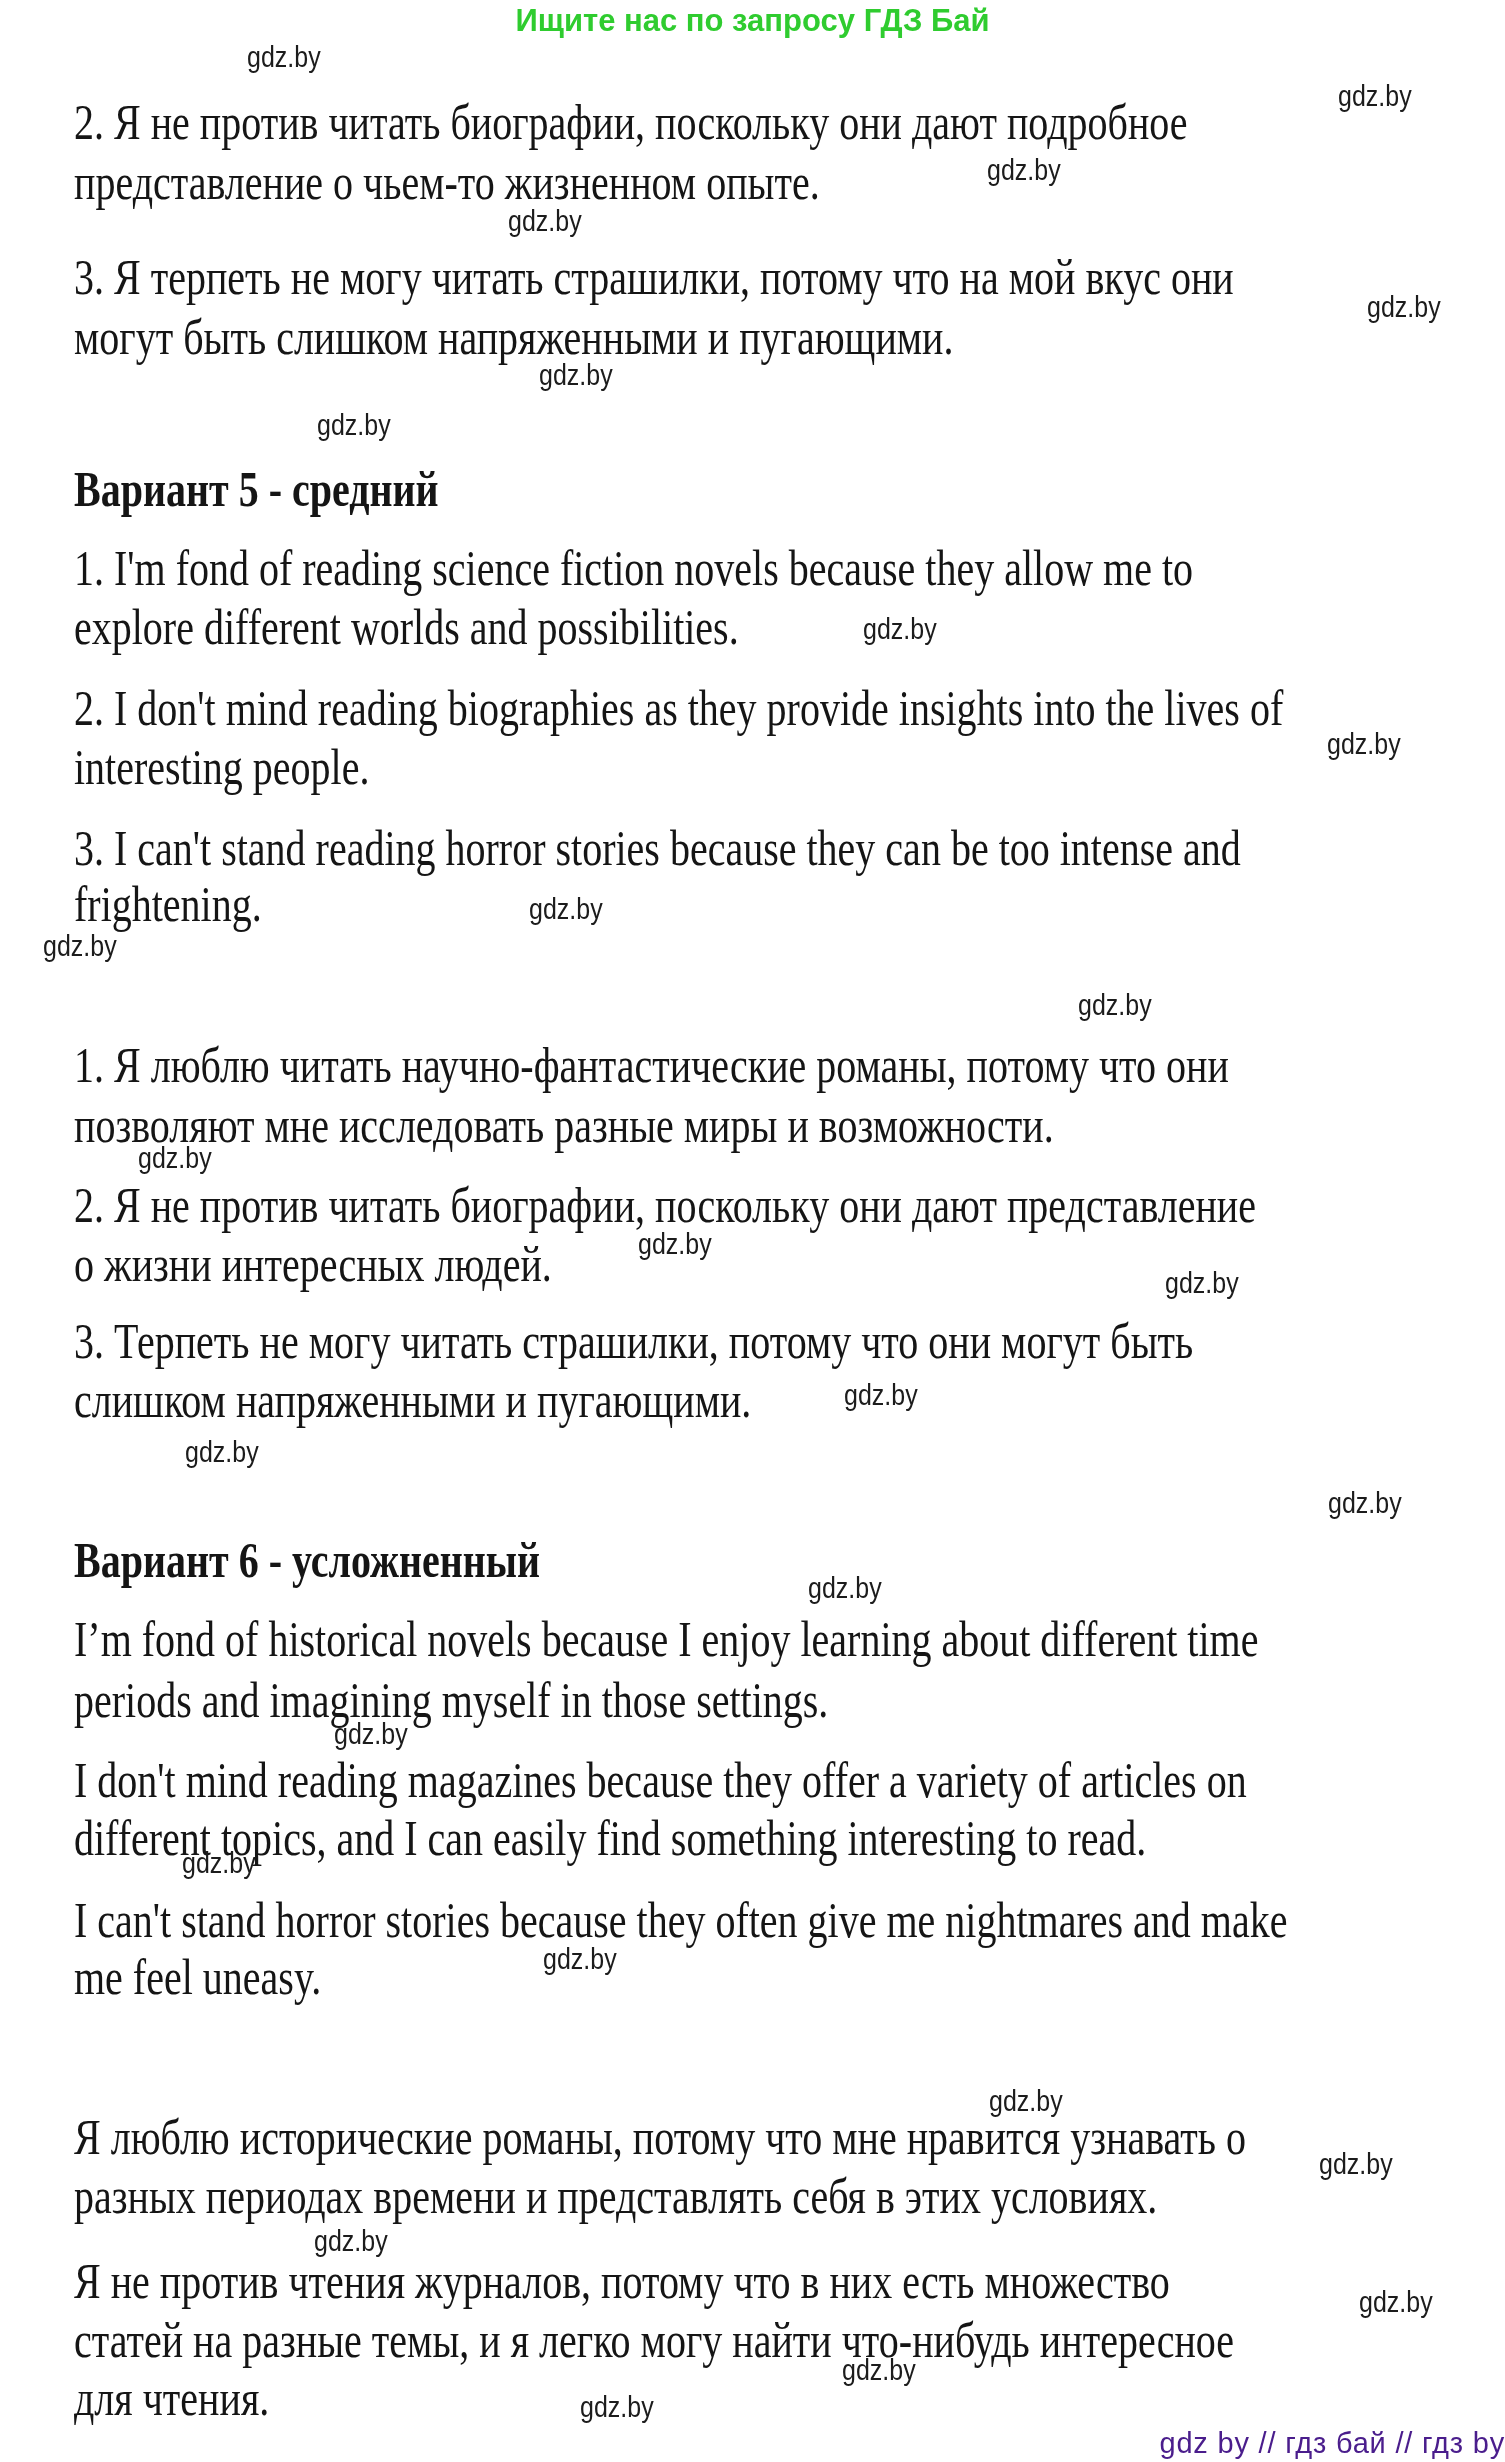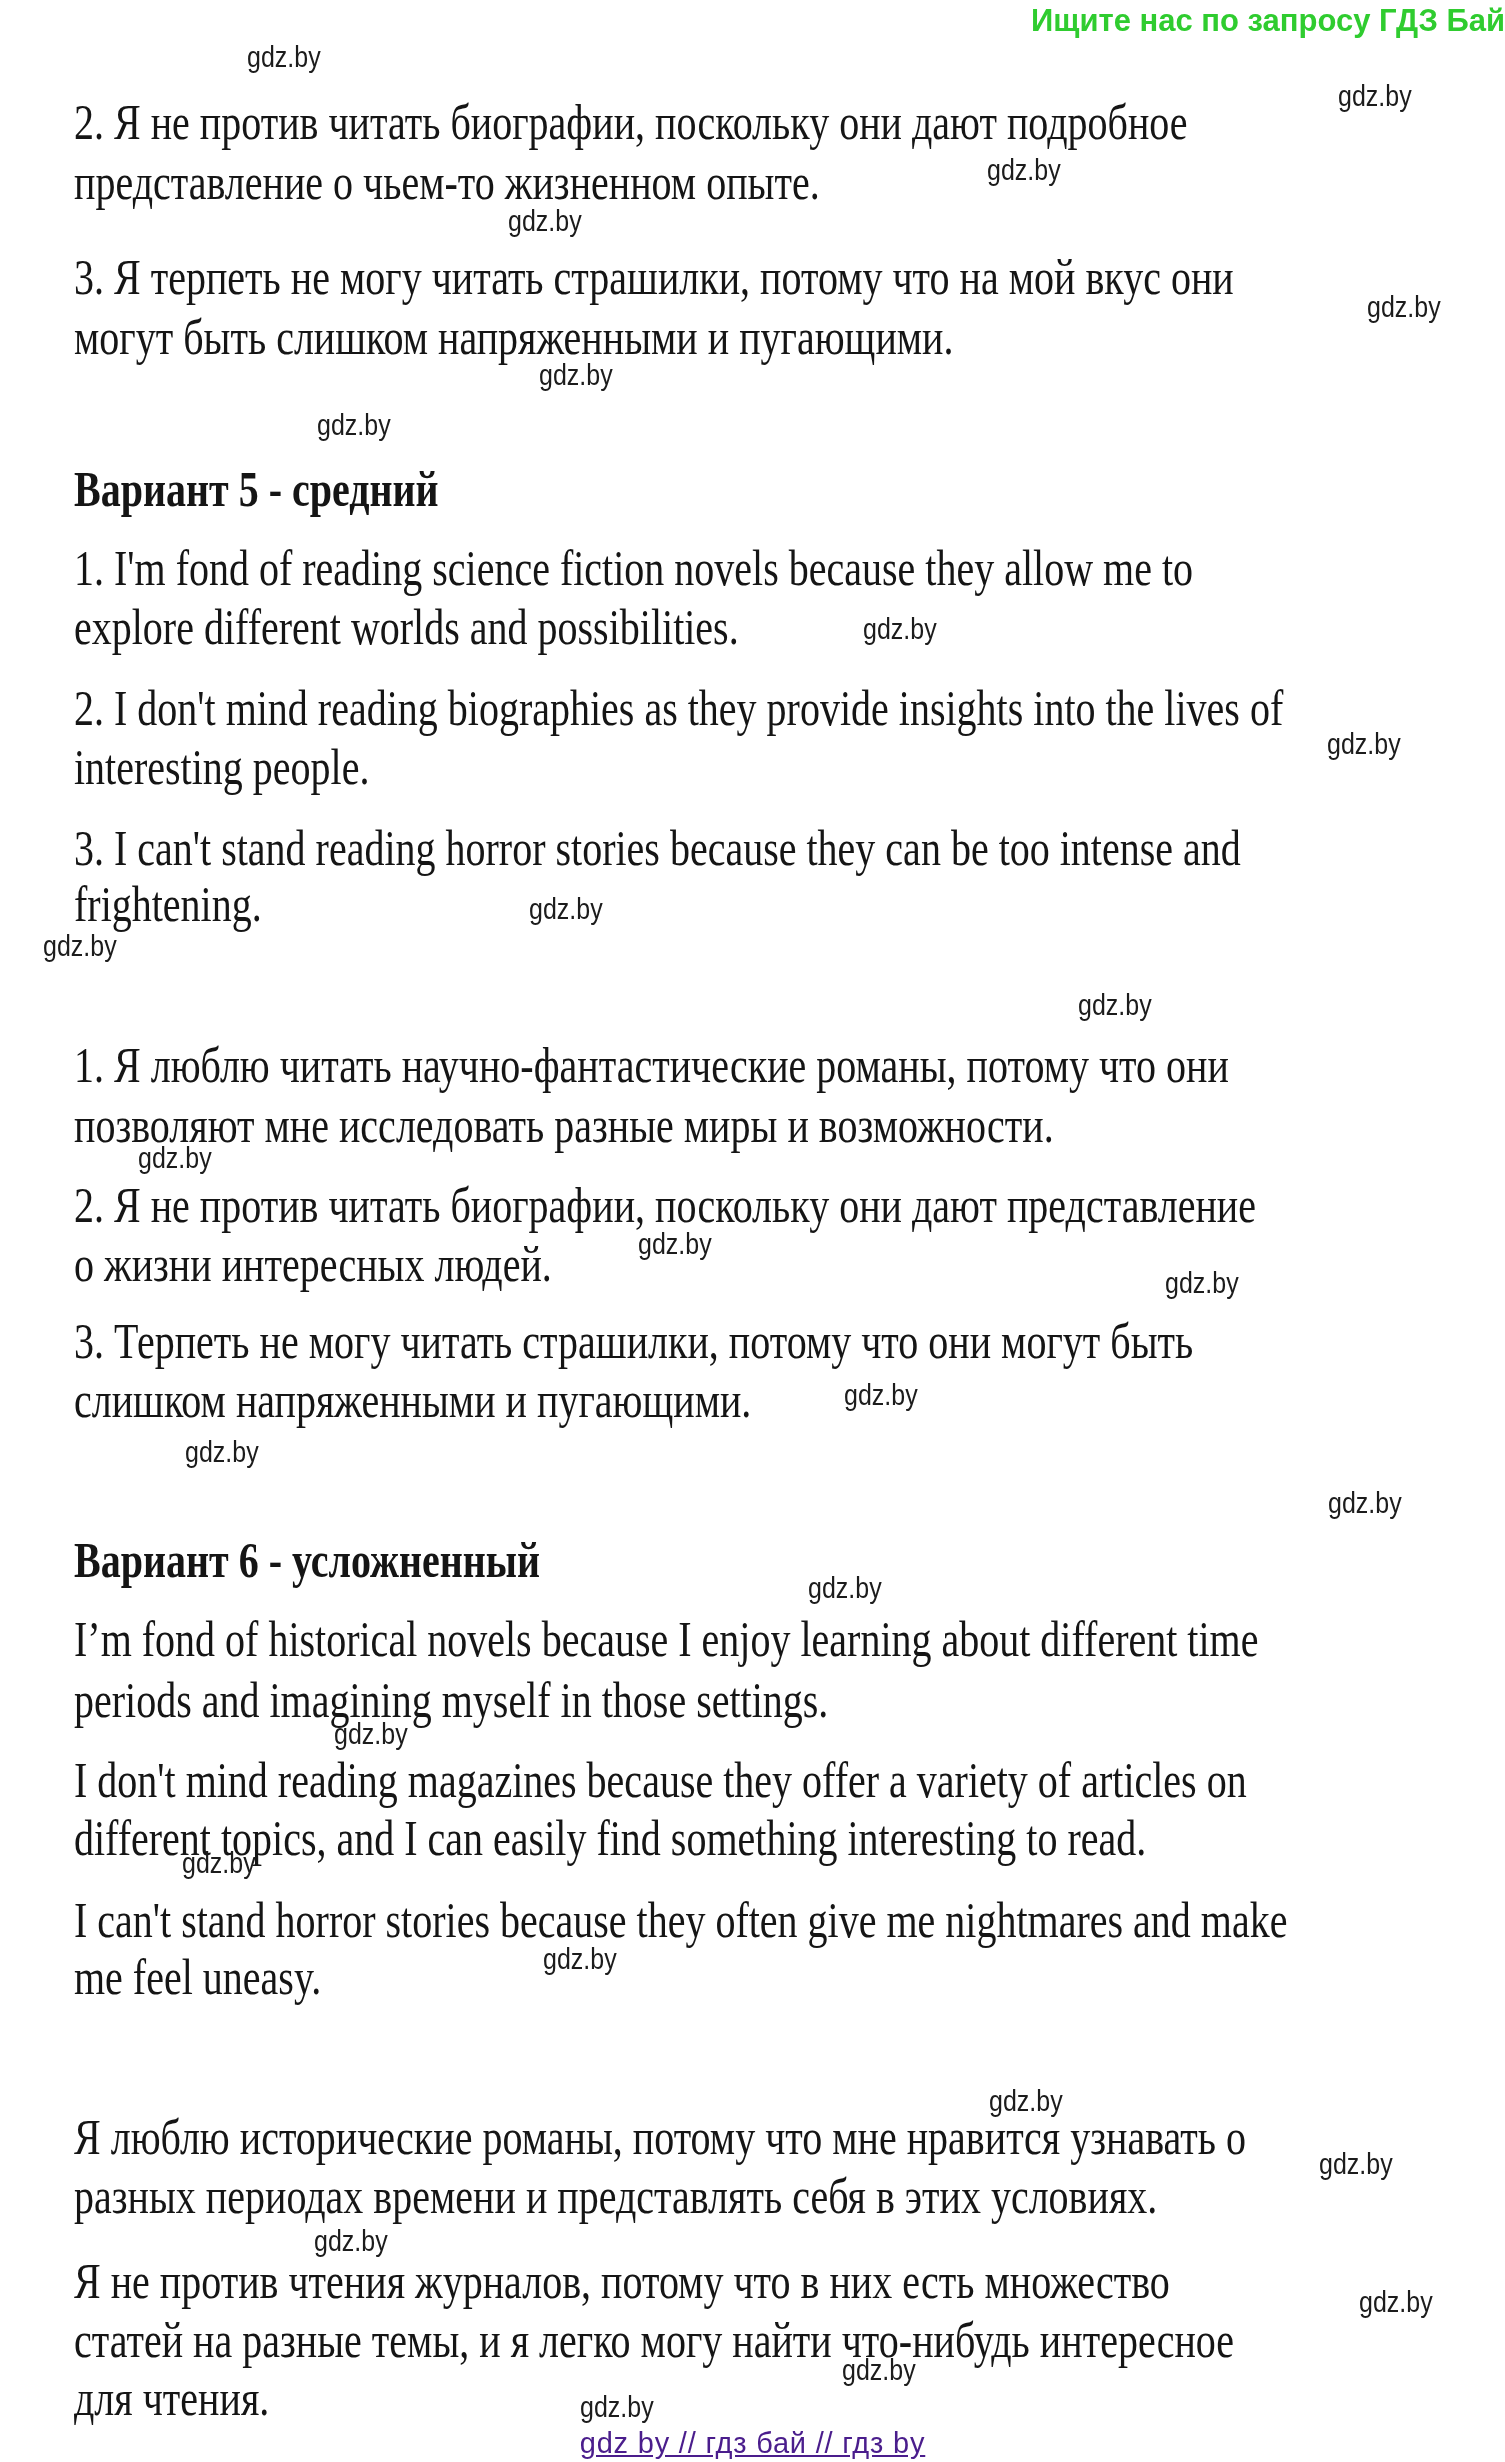--- a/index.html
+++ b/index.html
@@ -5,21 +5,21 @@
   html,body{margin:0;padding:0;background:#ffffff;}
   .page{
     position:relative;
     width:1505px;height:2462px;
     background:#ffffff;
     overflow:hidden;
     font-family:"Liberation Serif", serif;
   }
   .promo{
     position:absolute;top:3.1px;left:0;right:0;
-    text-align:right;
+    text-align:center;
     font-family:"Liberation Sans", sans-serif;
     font-weight:bold;
     font-size:31px;
     letter-spacing:0px;
   }
   .line{
     position:absolute;
     white-space:nowrap;
     font-size:40px;
     color:#151515;
@@ -32,26 +32,25 @@
     position:absolute;
     font-family:"Liberation Sans", sans-serif;
     font-size:25px;
     color:#1c1c1c;
     white-space:nowrap;
     transform:scaleY(1.2);
     transform-origin:0 0;
   }
   .footer{
     position:absolute;top:2427px;left:0;right:0;
-    text-align:center;
+    text-align:right;
     font-family:"Liberation Sans", sans-serif;
     font-size:29px;
     font-weight:normal;
     letter-spacing:0.8px;
-    text-decoration:underline;
   }
 </style>
 </head>
 <body>
 
 <div class="page">
   <div class="promo" style="color: rgb(47, 204, 47);">Ищите нас по запросу ГДЗ Бай</div>
 
   <div id="lines-layer">
       <div class="line" style="left: 74px; top: 92px; color: rgb(21, 21, 21);">2. Я не против читать биографии, поскольку они дают подробное</div>

